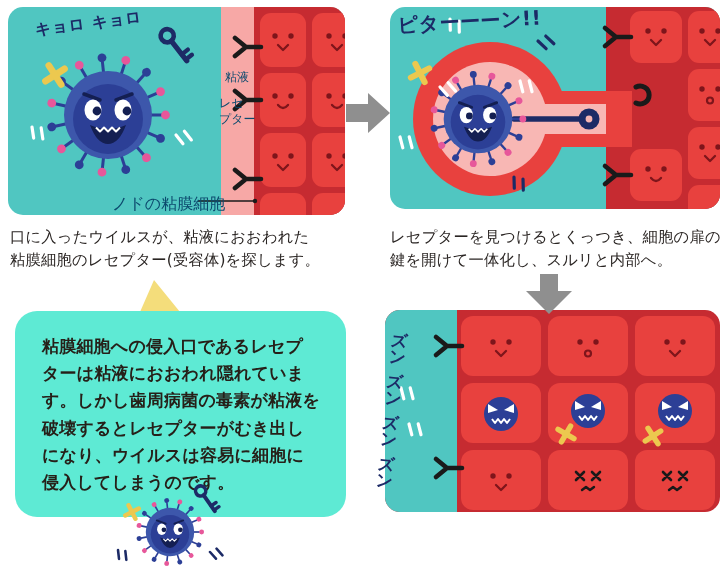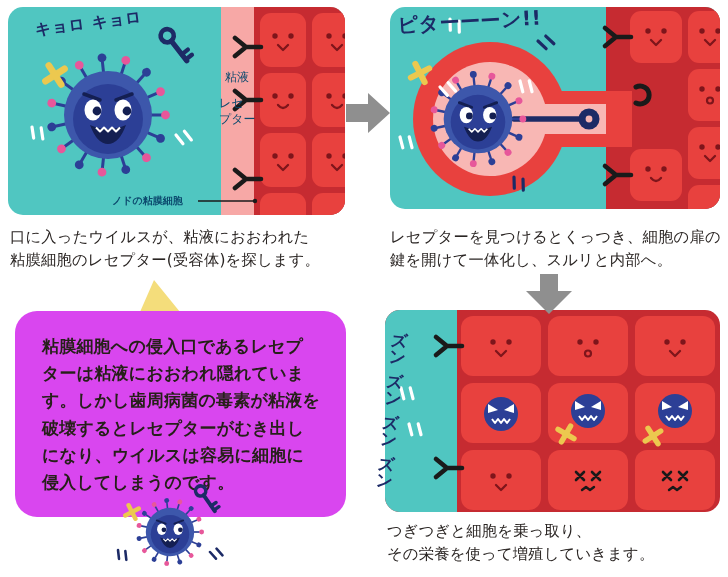--- a/index.html
+++ b/index.html
@@ -6,26 +6,26 @@
   .canvas {
     position:relative; width:728px; height:577px; background:#ffffff;
     overflow:hidden; font-family:"DejaVu Sans","Liberation Sans",sans-serif;
   }
   .abs { position:absolute; }
   .sfx { font-weight:700; color:#1c2a66; transform-origin:left top; white-space:nowrap; }
   .sfx-kyoro { font-size:15.5px; letter-spacing:1px; }
   .sfx-pita  { font-size:20px; letter-spacing:0.5px; }
   .sfx-zun   { font-size:16.5px; writing-mode:vertical-rl; letter-spacing:2px; }
   .label { font-size:12px; color:#0c4a6e; line-height:1.3; font-weight:500; }
-  .label.small { font-size:10px;font-weight:bold; }
+  .label.small { font-size:16px; }
   .caption {
     font-size:15.3px; line-height:1.48; color:#2a2523;
     letter-spacing:0.2px; white-space:pre-line; font-weight:500;
   }
-  .bubble-body { position:absolute; inset:0; background:#d946ef; border-radius:22px; }
+  .bubble-body { position:absolute; inset:0; background:#5eead4; border-radius:22px; }
   .bubble-tail {
     position:absolute; left:125px; top:-31px; width:0; height:0;
     border-left:14px solid transparent; border-right:26px solid transparent;
     border-bottom:32px solid #f4dd7b;
   }
   .bubble-text {
     position:absolute; left:27px; top:22px; width:278px;
     font-size:17px; font-weight:700; line-height:1.6; color:#262019;
     letter-spacing:0.2px; white-space:pre-line;
   }
@@ -262,22 +262,20 @@
 
   <div class="abs label" style="left:225px;top:70px">粘液</div>
   <div class="abs label" style="left:219px;top:96px;white-space:pre-line">レセ
 プター</div>
   <div class="abs label small" style="left:112px;top:194px">ノドの粘膜細胞</div>
 
   <div class="abs caption" style="left:10px;top:226px;width:345px">口に入ったウイルスが、粘液におおわれた
 粘膜細胞のレセプター(受容体)を探します。</div>
   <div class="abs caption" style="left:390px;top:226px;width:338px">レセプターを見つけるとくっつき、細胞の扉の
 鍵を開けて一体化し、スルリと内部へ。</div>
-  <div class="abs caption" style="left:387px;top:520px;width:338px">つぎつぎと細胞を乗っ取り、
-その栄養を使って増殖していきます。</div>
 
   <div class="abs" style="left:15px;top:311px;width:331px;height:206px">
     <div class="bubble-tail"></div>
     <div class="bubble-body">
       <div class="bubble-text">粘膜細胞への侵入口であるレセプターは粘液におおわれ隠れています。しかし歯周病菌の毒素が粘液を破壊するとレセプターがむき出しになり、ウイルスは容易に細胞に侵入してしまうのです。</div>
     </div>
   </div>
 
   <svg class="abs" style="left:112px;top:482px" width="112" height="95" viewBox="0 0 112 95">
     <use href="#virus" transform="translate(58,50) scale(0.55)"></use>

